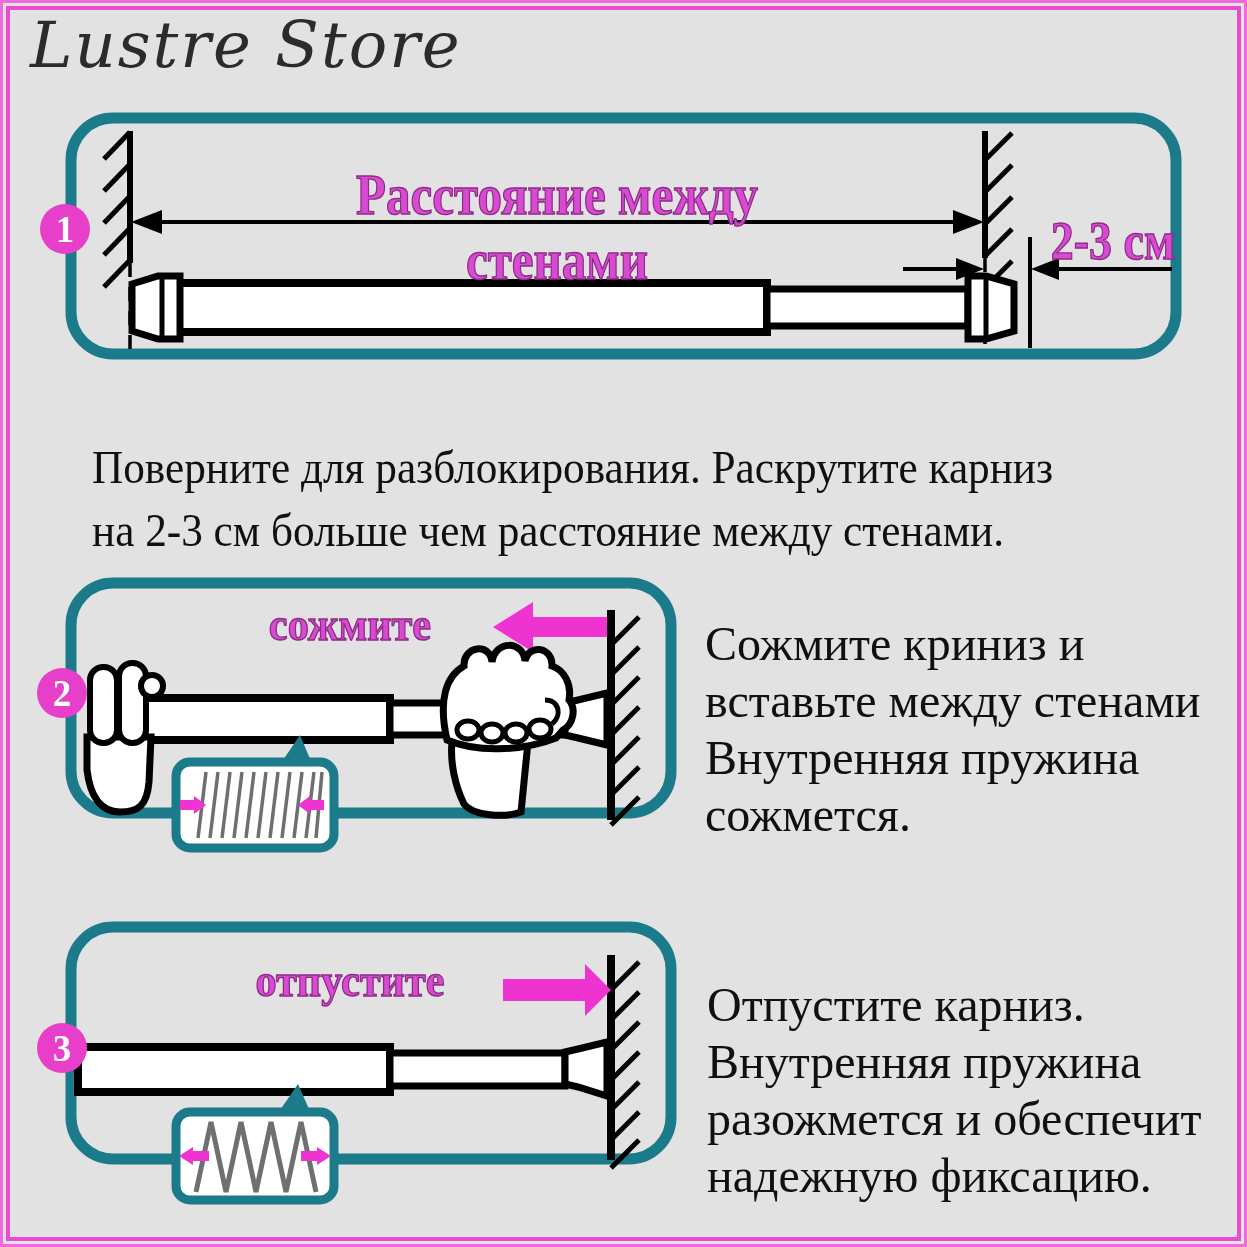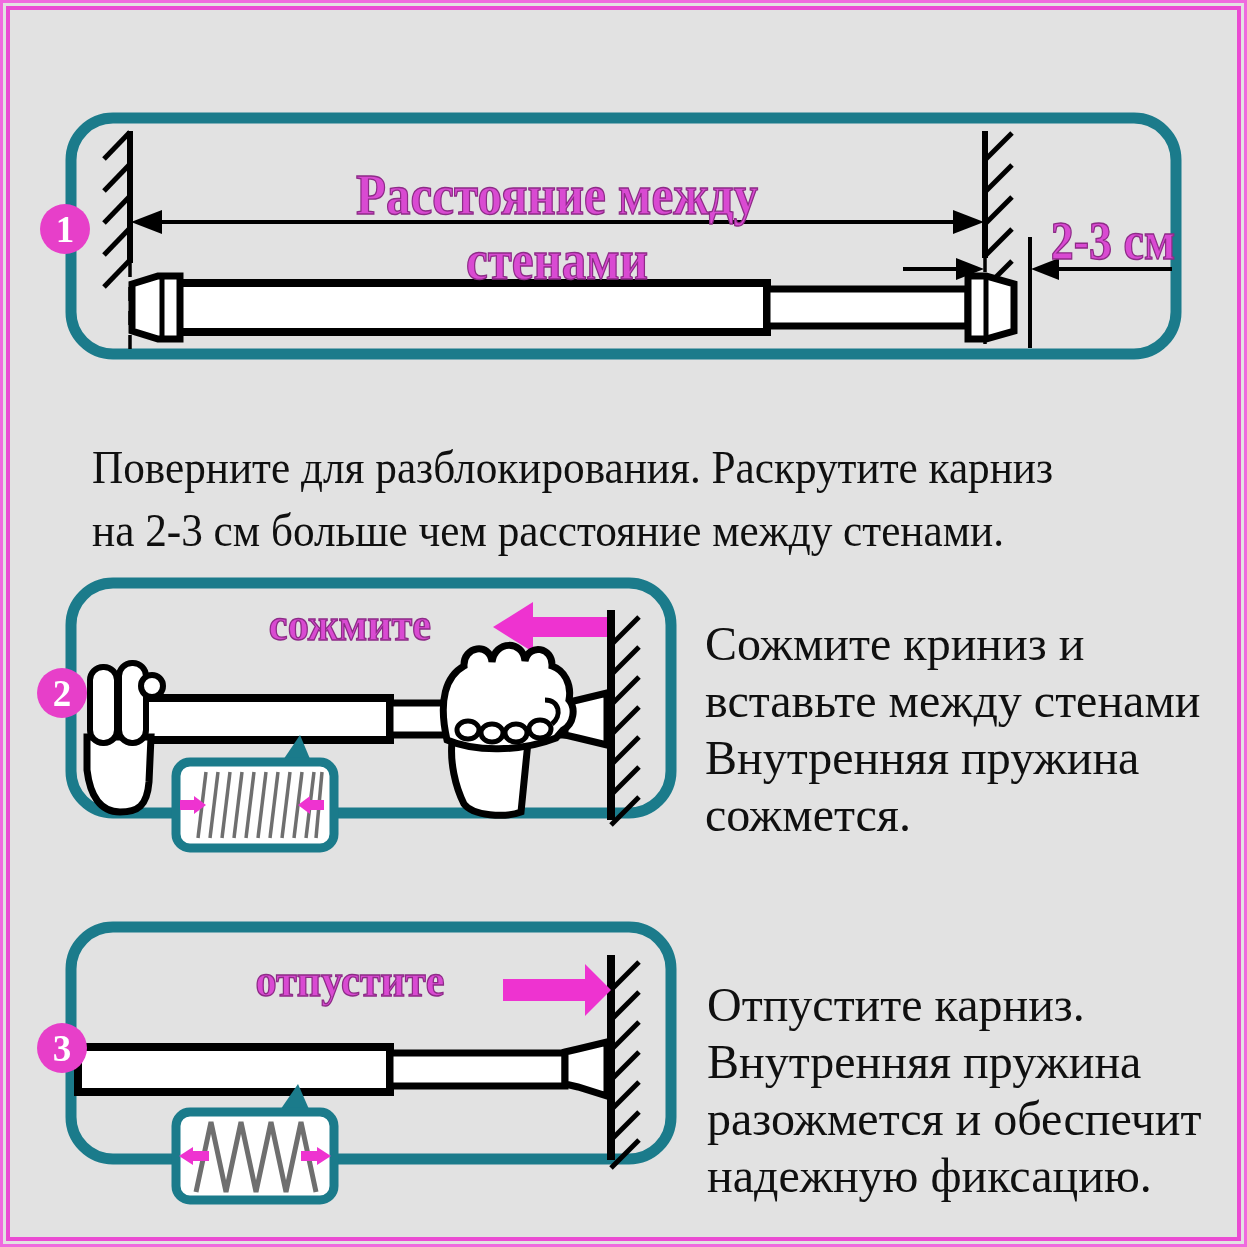--- a/index.html
+++ b/index.html
@@ -206,20 +206,21 @@
           <rect x="301" y="1151" width="16" height="10"></rect>
           <polygon points="331,1156 317,1147 317,1165"></polygon>
         </g>
       </g>
     </g>
   </svg>
 
   <div class="frame-outer"></div>
   <div class="frame-inner"></div>
 
+  <div class="logo">Lustre Store</div>
 
   <div class="badge badge-1">1</div>
   <div class="badge badge-2">2</div>
   <div class="badge badge-3">3</div>
 
   <div class="label label-distance">Расстояние между стенами</div>
   <div class="label label-gap">2-3 см</div>
   <div class="label label-squeeze">сожмите</div>
   <div class="label label-release">отпустите</div>
 

